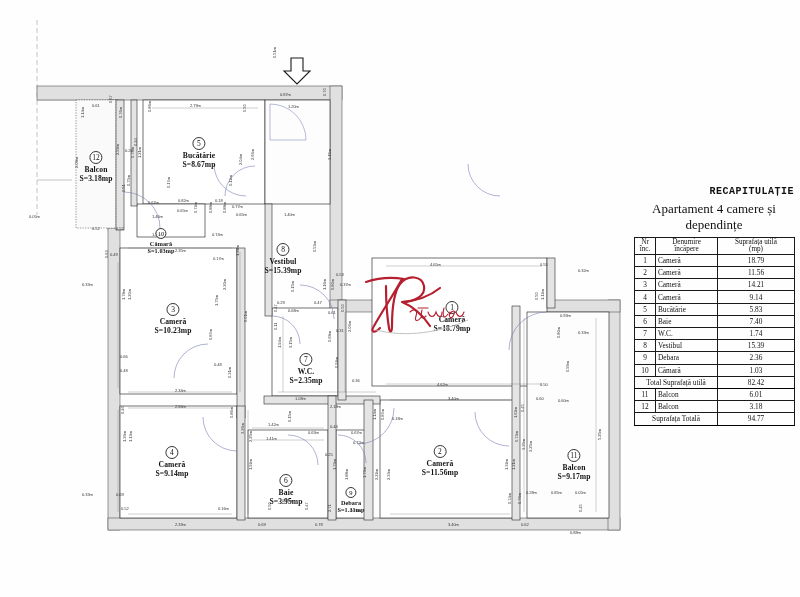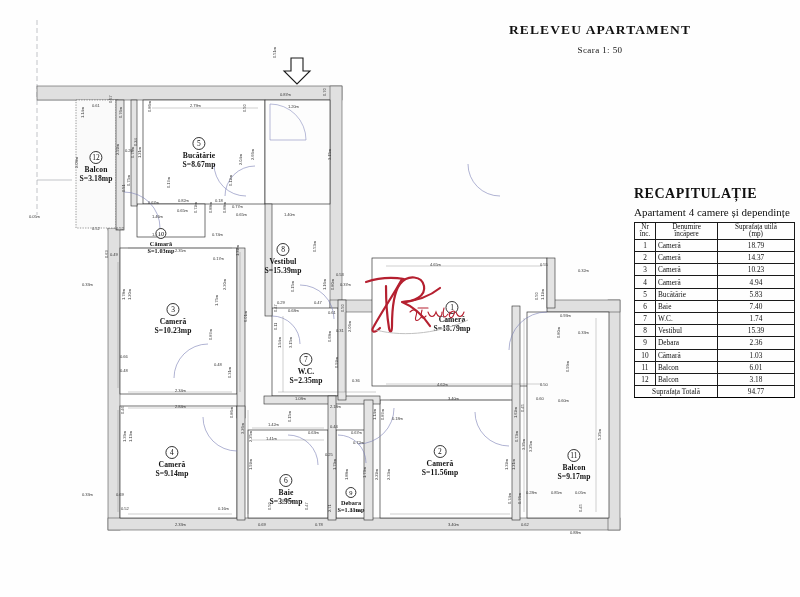--- a/index.html
+++ b/index.html
@@ -98,28 +98,29 @@
     transform: rotate(-90deg);
   }
 
   
   .recap {
     position: absolute;
     left: 634px; top: 186px;
     width: 160px;
   }
   .recap-title {
-    text-align: left;
-    font-size: 14px;
+    text-align: right;
+    font-size: 10px;
     font-weight: bold;
     letter-spacing: 0.5px;
+    font-family: Liberation Mono, monospace;
   }
   .recap-sub {
-    text-align: left;
-    font-size: 11px;
+    text-align: center;
+    font-size: 13px;
     margin-top: 4px;
     margin-bottom: 4px;
   }
   table.recap-table {
     border-collapse: collapse;
     width: 160px;
     font-size: 7.3px;
     table-layout: fixed;
   }
   table.recap-table td, table.recap-table th {
@@ -152,24 +153,20 @@
     left: 356px; top: 268px;
     width: 130px; height: 75px;
     pointer-events: none;
   }
 </style>
 </head>
 <body>
 
 <div id="page">
 
-  <div class="title-block">
-    <div class="doc-title">RELEVEU  APARTAMENT</div>
-    <div class="doc-scale">Scara  1: 50</div>
-  </div>
 
   <svg id="plan-svg" viewBox="0 0 800 597">
     <defs>
       <pattern id="hatch" width="3" height="3" patternUnits="userSpaceOnUse" patternTransform="rotate(45)">
         <rect width="3" height="3" fill="#e8e8e8"></rect>
         <line x1="0" y1="0" x2="0" y2="3" stroke="#9a9a9a" stroke-width="0.6"></line>
       </pattern>
       <marker id="tick" markerWidth="6" markerHeight="6" refX="3" refY="3" orient="auto">
         <line x1="1" y1="5" x2="5" y2="1" stroke="#3a3a3a" stroke-width="0.6"></line>
       </marker>
@@ -494,31 +491,31 @@
       </thead>
       <tbody id="recap-body">
           <tr>
             <td class="c-nr">1</td>
             <td class="c-name">Cameră</td>
             <td class="c-area">18.79</td>
           </tr>
           <tr>
             <td class="c-nr">2</td>
             <td class="c-name">Cameră</td>
-            <td class="c-area">14.37</td>
+            <td class="c-area">11.56</td>
           </tr>
           <tr>
             <td class="c-nr">3</td>
             <td class="c-name">Cameră</td>
-            <td class="c-area">10.23</td>
+            <td class="c-area">14.21</td>
           </tr>
           <tr>
             <td class="c-nr">4</td>
             <td class="c-name">Cameră</td>
-            <td class="c-area">4.94</td>
+            <td class="c-area">9.14</td>
           </tr>
           <tr>
             <td class="c-nr">5</td>
             <td class="c-name">Bucătărie</td>
             <td class="c-area">5.83</td>
           </tr>
           <tr>
             <td class="c-nr">6</td>
             <td class="c-name">Baie</td>
             <td class="c-area">7.40</td>
@@ -536,20 +533,24 @@
           <tr>
             <td class="c-nr">9</td>
             <td class="c-name">Debara</td>
             <td class="c-area">2.36</td>
           </tr>
           <tr>
             <td class="c-nr">10</td>
             <td class="c-name">Cămară</td>
             <td class="c-area">1.03</td>
           </tr>
+          <tr class="total">
+            <td class="span-label" colspan="2">Total Suprafață utilă</td>
+            <td class="c-area">82.42</td>
+          </tr>
           <tr>
             <td class="c-nr">11</td>
             <td class="c-name">Balcon</td>
             <td class="c-area">6.01</td>
           </tr>
           <tr>
             <td class="c-nr">12</td>
             <td class="c-name">Balcon</td>
             <td class="c-area">3.18</td>
           </tr>

